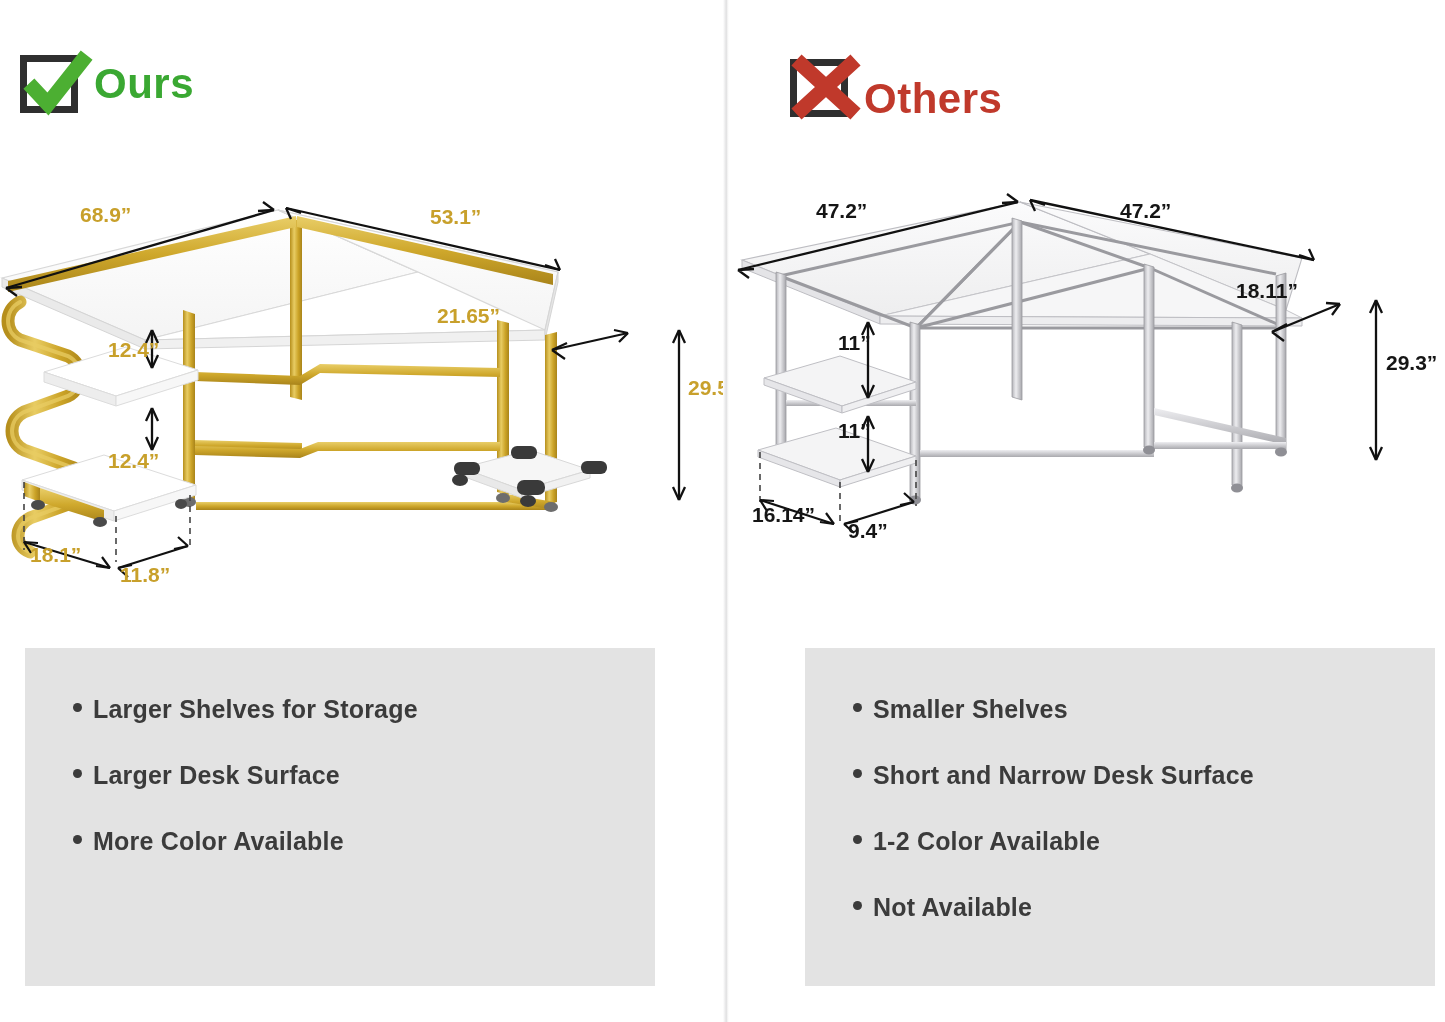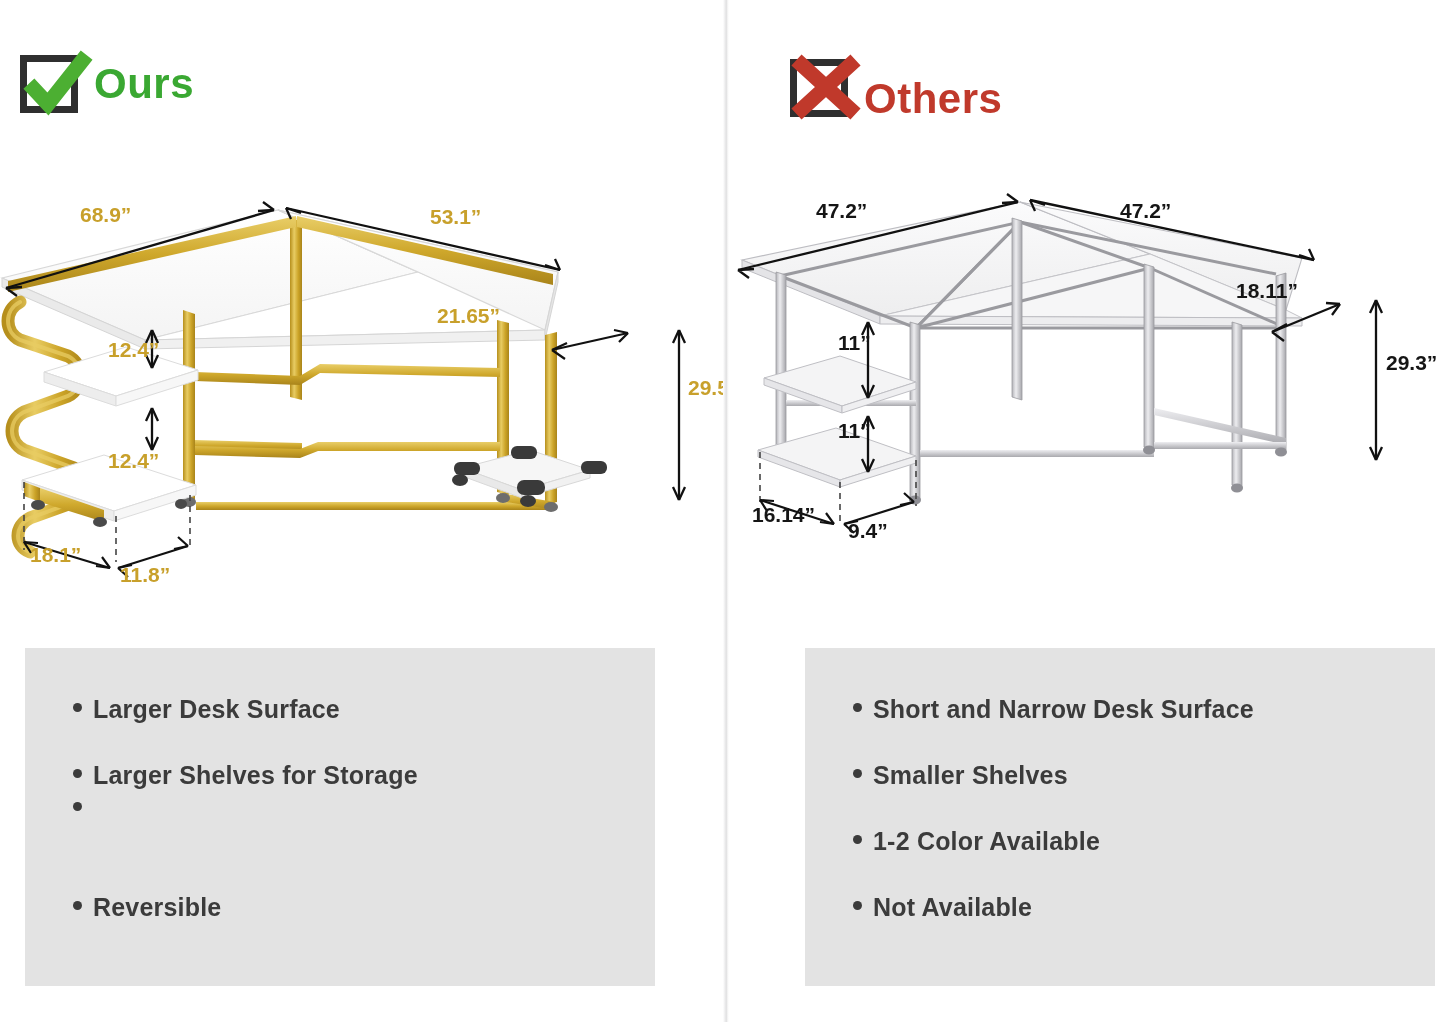--- a/index.html
+++ b/index.html
@@ -221,32 +221,29 @@
       <text x="108" y="318">12.4”</text>
       <text x="30" y="412">18.1”</text>
       <text x="120" y="432">11.8”</text>
     </g>
   </svg>
 
   <div class="feat-box feat-left">
     <ul class="feat-list">
       <li>
         <span class="bullet"></span>
+        <span>Larger Shelves for Storage</span>
+      </li>
+      <li>
+        <span class="bullet"></span>
         <span>Larger Desk Surface</span>
       </li>
       <li>
         <span class="bullet"></span>
-        <span>Larger Shelves for Storage</span>
-      </li>
-      <li>
-        <span class="bullet"></span>
-      </li>
-      <li>
-        <span class="bullet"></span>
-        <span>Reversible</span>
+        <span>More Color Available</span>
       </li>
     </ul>
   </div>
 </div>
 
 <div class="divider"></div>
 
 <div class="panel panel-right">
 
   <div class="header" style="left:70px;top:55px;">
@@ -370,25 +367,25 @@
       <text x="118" y="288">11”</text>
       <text x="32" y="372">16.14”</text>
       <text x="128" y="388">9.4”</text>
     </g>
   </svg>
 
   <div class="feat-box" style="left:85px;top:648px;width:630px;height:338px;">
     <ul class="feat-list">
       <li>
         <span class="bullet"></span>
+        <span>Smaller Shelves</span>
+      </li>
+      <li>
+        <span class="bullet"></span>
         <span>Short and Narrow Desk Surface</span>
-      </li>
-      <li>
-        <span class="bullet"></span>
-        <span>Smaller Shelves</span>
       </li>
       <li>
         <span class="bullet"></span>
         <span>1-2 Color Available</span>
       </li>
       <li>
         <span class="bullet"></span>
         <span>Not Available</span>
       </li>
     </ul>

